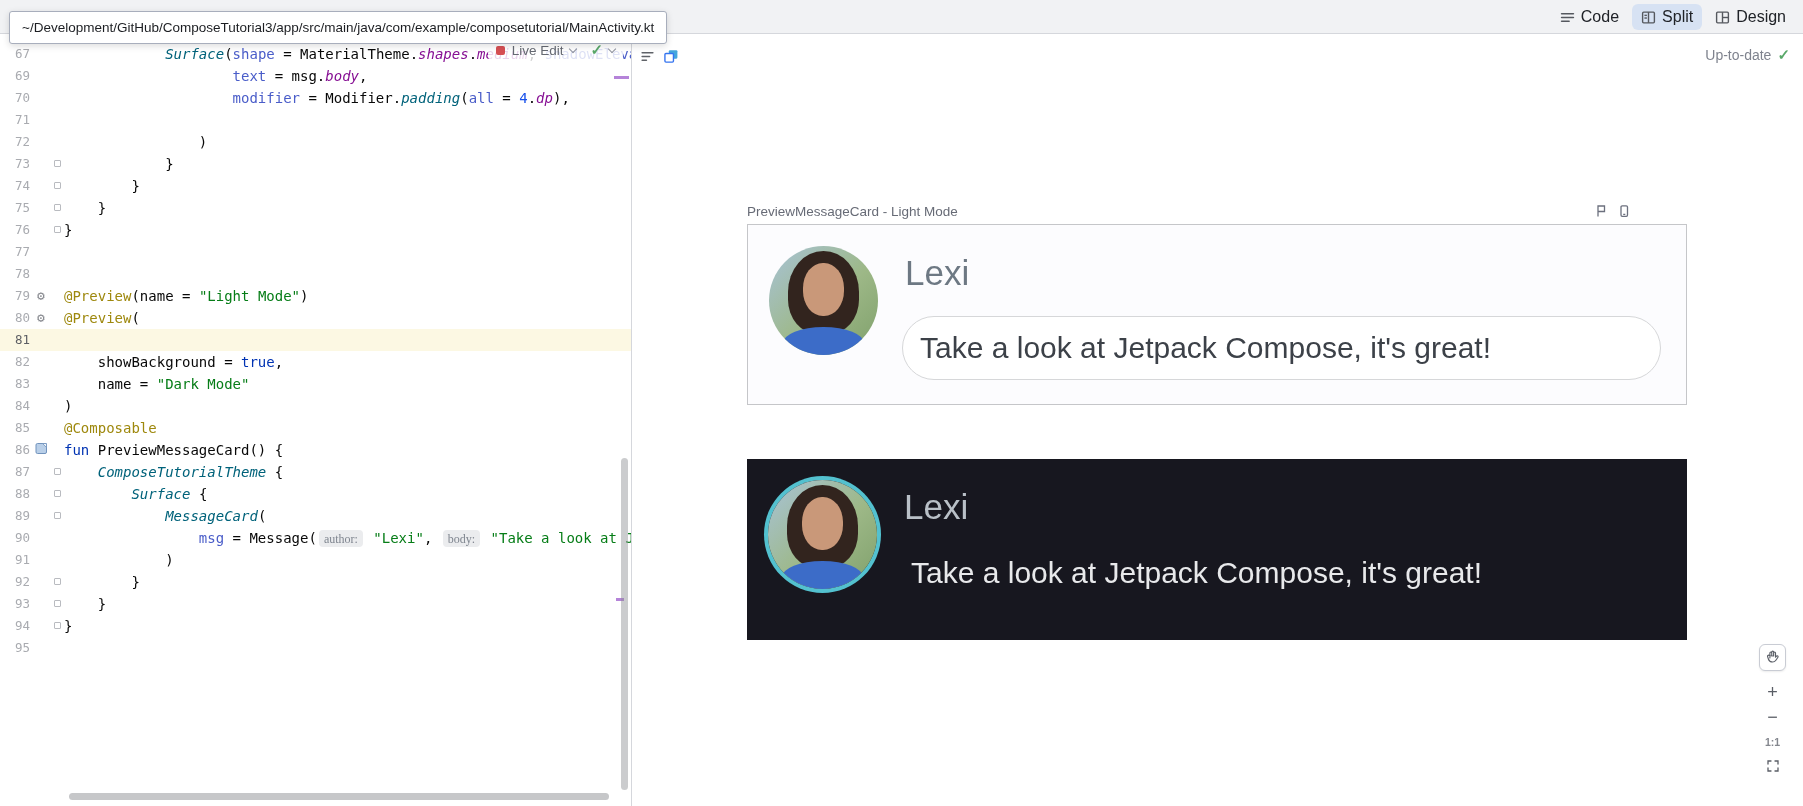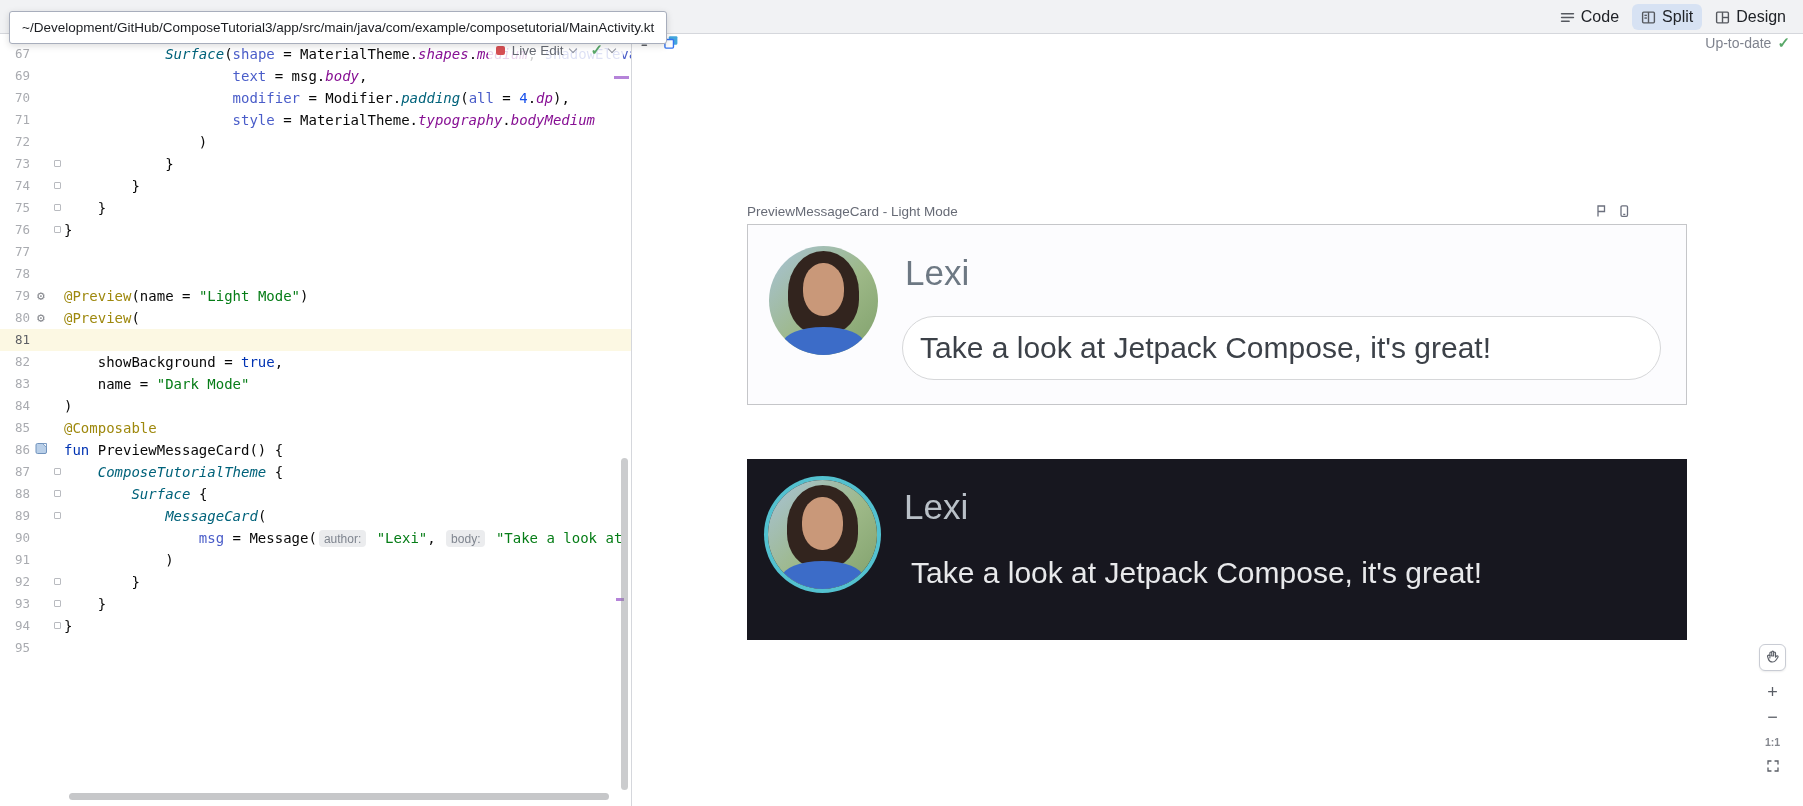--- a/index.html
+++ b/index.html
@@ -29,37 +29,37 @@
   .lcode{flex:1;overflow:hidden}
   .t-d{color:#080808}
   .t-k{color:var(--kw,#0033b3)}
   .t-s{color:var(--str,#067d17)}
   .t-a{color:var(--ann,#9e880d)}
   .t-n{color:var(--num,#1750eb)}
   .t-p{color:var(--prop,#871094);font-style:italic}
   .t-f{color:var(--fncall,#00627a);font-style:italic}
   .t-na{color:var(--namedarg,#4a5dc9)}
   .t-hl{background:var(--identifier-highlight-bg,#cdd9f8);color:#080808}
-  .t-hint{background:#ebecee;color:#7f858f;border-radius:4px;padding:1.5px 5px;font-size:12px;font-family:Liberation Sans, sans-serif;margin:9px 2px;position:relative;top:-1px}
+  .t-hint{background:#ebecee;color:#7f858f;border-radius:4px;padding:1.5px 5px;font-size:12px;font-family:Liberation Serif, serif;margin:9px 2px;position:relative;top:-1px}
 
   .ed-widgets{position:absolute;top:4px;right:8px;display:flex;align-items:center;gap:14px;z-index:6;background:rgba(255,255,255,.82);border-radius:6px;padding:3px 8px}
   .live-edit{display:flex;align-items:center;gap:7px;color:#666a73;font-size:13.5px}
   .red-dot{width:9px;height:9px;border-radius:2px;background:var(--live-edit-red,#d64f53)}
   .chev{width:6px;height:6px;border-right:1.5px solid #9094a0;border-bottom:1.5px solid #9094a0;transform:rotate(45deg);margin-top:-3px}
   .inspections{display:flex;align-items:center;gap:6px}
   .ok-check{color:var(--status-green,#59a869);font-size:15px;font-weight:bold}
 
   .vsb{position:absolute;right:3px;top:424px;width:7px;height:332px;border-radius:4px;background:rgba(140,142,146,.45)}
   .hsb{position:absolute;left:69px;bottom:6px;width:540px;height:7px;border-radius:4px;background:#c6c7c9}
   .stripe1{position:absolute;right:2px;top:42px;width:15px;height:3px;background:#b583d9}
   .stripe2{position:absolute;right:7px;top:564px;width:8px;height:3px;background:#b583d9}
 
   
   .preview{position:absolute;left:632px;top:34px;right:0;bottom:0;background:#fff;overflow:hidden}
-  .pv-toolbar{position:absolute;left:0;top:0;width:100%;height:30px;display:flex;align-items:flex-start;padding:0 13px 0 8px;gap:8px}
+  .pv-toolbar{position:absolute;left:0;top:0;width:100%;height:30px;display:flex;align-items:flex-end;padding:0 13px 0 8px;gap:8px}
   .pv-icon{display:flex;align-items:center;cursor:default}
   .pv-status{margin-left:auto;display:flex;align-items:center;gap:6px;color:#7f838e;font-size:14px}
   .pv-group{position:absolute;left:115px;width:884px}
   .group-light{top:168px}
   .group-dark{top:425px}
   .pv-label-row{display:flex;align-items:center;gap:9px;height:18px;margin-bottom:4px;color:#676b76;font-size:13.5px}
   .pv-label{white-space:nowrap;margin-right:auto}
   .pv-card{position:relative;width:940px;height:181px;overflow:hidden}
   .card-light{background:var(--light-card-bg,#fcfcfe);border:1px solid #c5c6c9}
   .card-dark{background:var(--dark-card-bg,#17171f)}
@@ -123,21 +123,21 @@
   </div>
   <div class="filepath">
     <span>~/Development/GitHub/ComposeTutorial3/app/src/main/java/com/example/composetutorial/MainActivity.kt</span>
   </div>
 
   <div class="editor">
     <div class="code-lines">
         <div class="code-row"><span class="ln">67</span><span class="lic"></span><span class="lfd"></span><span class="lcode"><span class="t-d">            </span><span class="t-f">Surface</span><span class="t-d">(</span><span class="t-na">shape</span><span class="t-d"> = MaterialTheme.</span><span class="t-p">shapes</span><span class="t-d">.</span><span class="t-p">medium</span><span class="t-d">, </span><span class="t-na">shadowElevation</span></span></div>
         <div class="code-row"><span class="ln">69</span><span class="lic"></span><span class="lfd"></span><span class="lcode"><span class="t-d">                    </span><span class="t-na">text</span><span class="t-d"> = msg.</span><span class="t-p">body</span><span class="t-d">,</span></span></div>
         <div class="code-row"><span class="ln">70</span><span class="lic"></span><span class="lfd"></span><span class="lcode"><span class="t-d">                    </span><span class="t-na">modifier</span><span class="t-d"> = Modifier.</span><span class="t-f">padding</span><span class="t-d">(</span><span class="t-na">all</span><span class="t-d"> = </span><span class="t-n">4</span><span class="t-d">.</span><span class="t-p">dp</span><span class="t-d">),</span></span></div>
-        <div class="code-row"><span class="ln">71</span><span class="lic"></span><span class="lfd"></span><span class="lcode"><span class="t-d">                    </span><span class="t-na">style</span><span class="t-d"> = MaterialTheme.</span><span class="t-p">typography</span><span class="t-d">.</span><span class="t-p">bodyMedium</span></span></div>
+        <div class="code-row"><span class="ln">71</span><span class="lic"></span><span class="lfd"></span></div>
         <div class="code-row"><span class="ln">72</span><span class="lic"></span><span class="lfd"></span><span class="lcode"><span class="t-d">                )</span></span></div>
         <div class="code-row"><span class="ln">73</span><span class="lic"></span><span class="lfd"><i class="fold-box"></i></span><span class="lcode"><span class="t-d">            }</span></span></div>
         <div class="code-row"><span class="ln">74</span><span class="lic"></span><span class="lfd"><i class="fold-box"></i></span><span class="lcode"><span class="t-d">        }</span></span></div>
         <div class="code-row"><span class="ln">75</span><span class="lic"></span><span class="lfd"><i class="fold-box"></i></span><span class="lcode"><span class="t-d">    }</span></span></div>
         <div class="code-row"><span class="ln">76</span><span class="lic"></span><span class="lfd"><i class="fold-box"></i></span><span class="lcode"><span class="t-d">}</span></span></div>
         <div class="code-row"><span class="ln">77</span><span class="lic"></span><span class="lfd"></span><span class="lcode"></span></div>
         <div class="code-row"><span class="ln">78</span><span class="lic"></span><span class="lfd"></span><span class="lcode"></span></div>
         <div class="code-row"><span class="ln">79</span><span class="lic gear">⚙</span><span class="lfd"></span><span class="lcode"><span class="t-a">@Preview</span><span class="t-d">(name = </span><span class="t-s">"Light Mode"</span><span class="t-d">)</span></span></div>
         <div class="code-row"><span class="ln">80</span><span class="lic gear">⚙</span><span class="lfd"></span><span class="lcode"><span class="t-a">@Preview</span><span class="t-d">(</span></span></div>
         <div class="code-row active"><span class="ln">81</span><span class="lic"></span><span class="lfd"></span></div>

